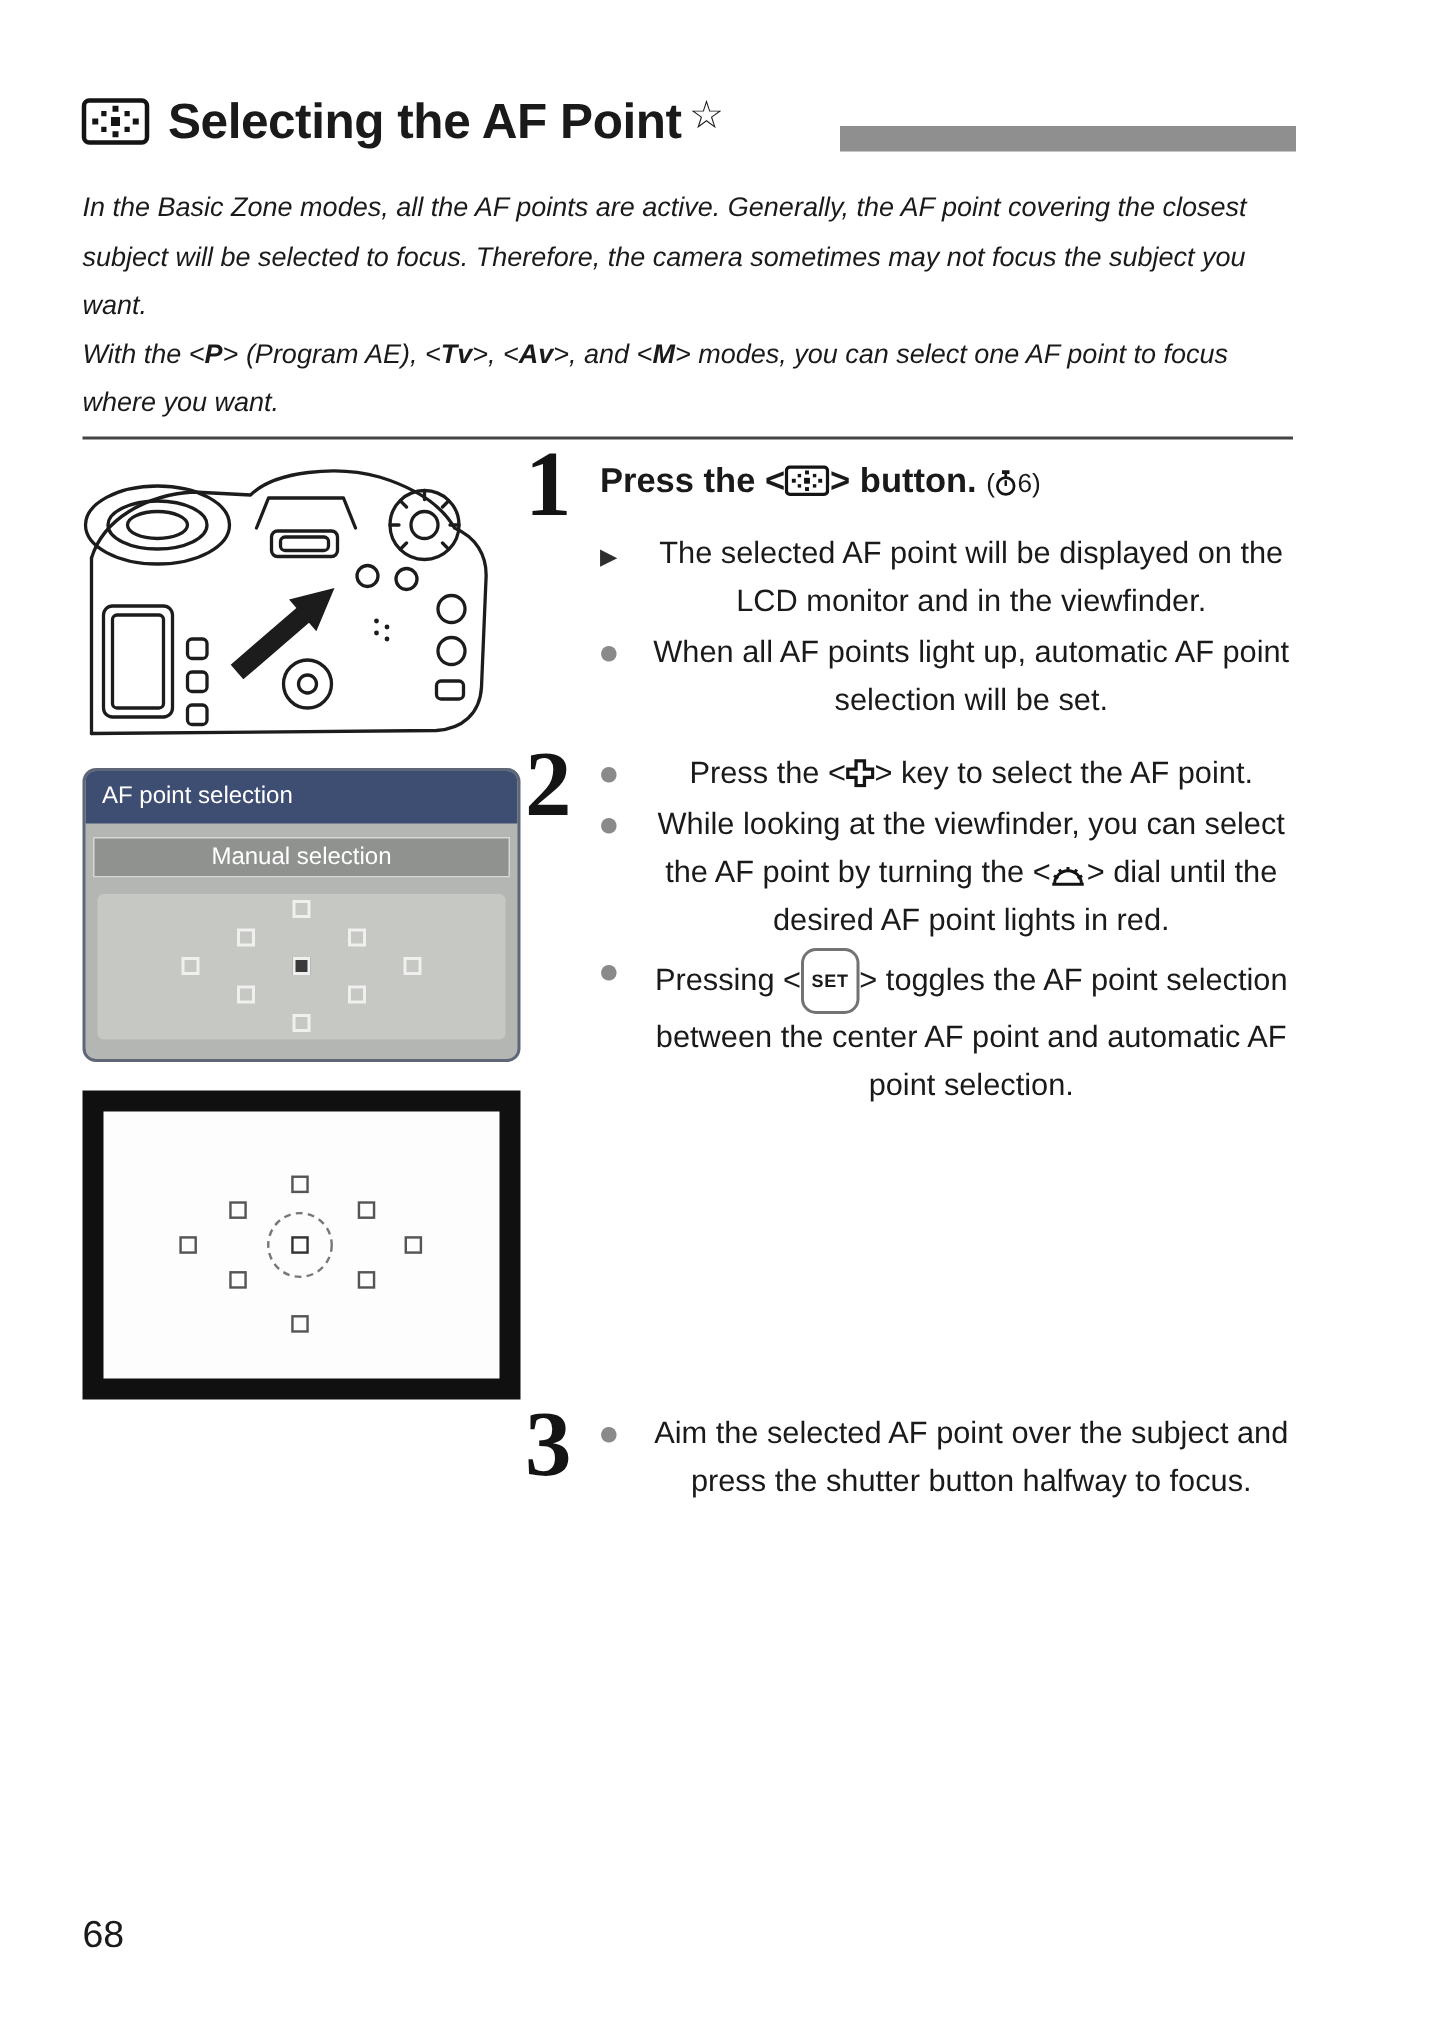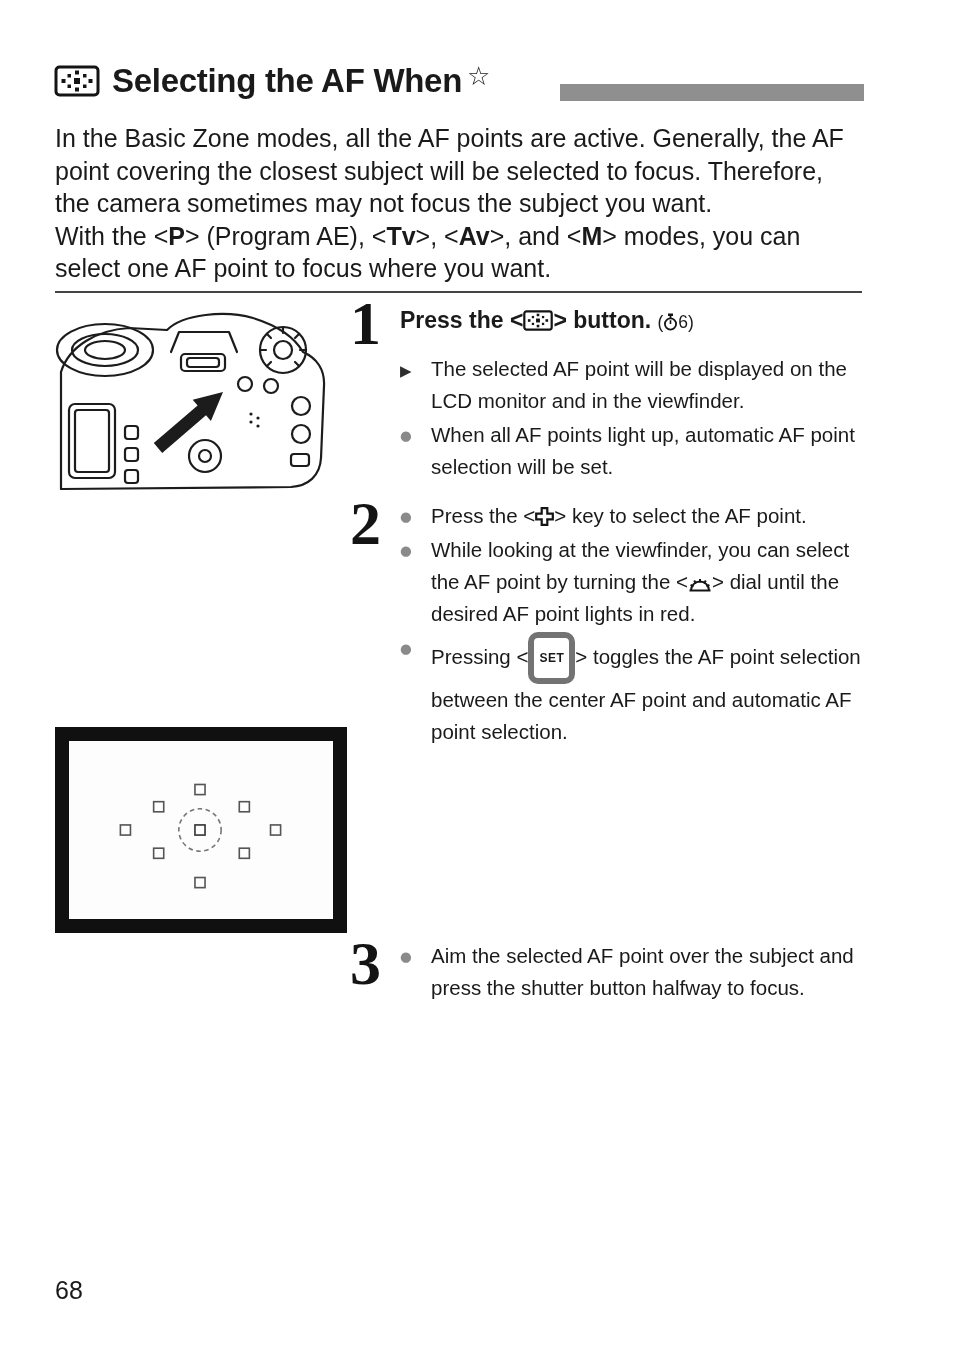--- a/index.html
+++ b/index.html
@@ -5,21 +5,21 @@
   html,body{margin:0;padding:0;background:#ffffff;}
   .page{position:relative;width:954px;height:1345px;background:#fff;font-family:"Liberation Sans",sans-serif;color:#1a1a1a;overflow:hidden;}
 
   
   .header{position:absolute;left:54px;top:62px;display:flex;align-items:center;gap:12px;}
   .title{font-size:33px;font-weight:bold;letter-spacing:-0.3px;margin:0;}
   .star{font-size:26px;position:relative;top:-7px;margin-left:5px;font-family:"DejaVu Sans",sans-serif;font-weight:normal;}
   .title-rule{position:absolute;left:560px;top:84px;width:304px;height:17px;background:#8f8f8f;}
 
   
-  .intro{position:absolute;left:55px;top:122px;width:790px;font-size:25px;line-height:32.5px;}
+  .intro{position:absolute;left:55px;top:122px;width:790px;font-size:18px;line-height:32.5px;font-style:italic;}
   .intro p{margin:0;}
   .cam{font-weight:bold;}
   .divider{position:absolute;left:55px;top:291px;width:807px;border-top:2px solid #444;}
 
   
   .figure{position:absolute;left:55px;}
   .camera-fig{top:306px;width:288px;height:188px;}
 
   .lcd{top:512px;width:292px;height:196px;background:#b4b6b3;border:2px solid #5e6678;border-radius:9px;overflow:hidden;box-sizing:border-box;}
   .lcd-title{height:35px;background:#3e4e72;color:#fff;font-size:16px;line-height:34px;padding-left:11px;}
@@ -35,23 +35,23 @@
   .step{position:absolute;left:350px;width:514px;}
   .step1{top:300px;} .step2{top:500px;} .step3{top:940px;}
   .step-num{position:absolute;left:0;top:-8px;font-family:"Liberation Serif",serif;font-size:62px;font-weight:bold;line-height:1;color:#141414;}
   .step-body{margin-left:50px;}
   .step-heading{font-size:23px;font-weight:bold;line-height:41px;margin:0 0 10px 0;}
   .timer{font-weight:normal;font-size:17.5px;white-space:nowrap;}
   .bullet{display:flex;font-size:20.5px;line-height:32px;margin:0 0 2px 0;}
   .marker{flex:0 0 31px;font-family:"DejaVu Sans",sans-serif;}
   .marker.arrow{font-size:15px;color:#2e2e2e;transform:translateY(2px);}
   .marker.dot{font-size:13.5px;color:#8a8a8a;}
-  .btext{flex:1;}
+  .btext{flex:1;text-align:center;}
   .icon-inline{vertical-align:-3px;}
-  .set-badge{display:inline-block;border:6px solid #737373;border-radius:10px;padding:12px 5px;font-size:12px;font-weight:bold;line-height:16px;vertical-align:2px;letter-spacing:.5px;}
+  .set-badge{display:inline-block;border:2px solid #737373;border-radius:10px;padding:12px 5px;font-size:12px;font-weight:bold;line-height:16px;vertical-align:2px;letter-spacing:.5px;}
 
   .pagenum{position:absolute;left:55px;top:1276px;font-size:25px;}
 </style>
 </head>
 <body>
 
 <div class="page">
 
   <div class="header">
     <svg width="46" height="32" viewBox="0 0 46 32">
@@ -59,21 +59,21 @@
       <rect x="20" y="13" width="6" height="6" fill="#141414"></rect>
       <rect x="21" y="5.5" width="4" height="4" fill="#141414"></rect>
       <rect x="21" y="22.5" width="4" height="4" fill="#141414"></rect>
       <rect x="7.5" y="14" width="4" height="4" fill="#141414"></rect>
       <rect x="34.5" y="14" width="4" height="4" fill="#141414"></rect>
       <rect x="13.5" y="9" width="3.5" height="3.5" fill="#141414"></rect>
       <rect x="29" y="9" width="3.5" height="3.5" fill="#141414"></rect>
       <rect x="13.5" y="19.5" width="3.5" height="3.5" fill="#141414"></rect>
       <rect x="29" y="19.5" width="3.5" height="3.5" fill="#141414"></rect>
     </svg>
-    <h1 class="title"><span>Selecting the AF When</span><span class="star">☆</span></h1>
+    <h1 class="title"><span>Selecting the AF Point</span><span class="star">☆</span></h1>
   </div>
   <div class="title-rule"></div>
 
   <div class="intro">
     <p>In the Basic Zone modes, all the AF points are active. Generally, the AF point covering the closest subject will be selected to focus. Therefore, the camera sometimes may not focus the subject you want.</p>
     <p><span>With the &lt;</span><span class="cam">P</span><span>&gt; (Program AE), &lt;</span><span class="cam">Tv</span><span>&gt;, &lt;</span><span class="cam">Av</span><span>&gt;, and &lt;</span><span class="cam">M</span><span>&gt; modes, you can select one AF point to focus where you want.</span></p>
   </div>
 
   <div class="divider"></div>
 
@@ -107,20 +107,35 @@
       <g fill="#1c1c1c">
         <circle cx="196" cy="108" r="1.6"></circle>
           <circle cx="203" cy="112" r="1.6"></circle>
           <circle cx="196" cy="116" r="1.6"></circle>
           <circle cx="203" cy="120" r="1.6"></circle>
         <path d="M168,86 L155.9,114.9 L151,109.2 L107.2,146.9 L98.8,137.1 L142.6,99.4 L137.7,93.7 Z"></path>
       </g>
     </svg>
   </div>
 
+  <div class="figure lcd">
+    <div class="lcd-title">AF point selection</div>
+    <div class="lcd-option">Manual selection</div>
+    <div class="lcd-af">
+      <div class="afsq" style="left:130px;top:4px;"></div>
+      <div class="afsq" style="left:93px;top:23px;"></div>
+      <div class="afsq" style="left:167px;top:23px;"></div>
+      <div class="afsq" style="left:56px;top:42px;"></div>
+      <div class="afsq sel" style="left:130px;top:42px;"></div>
+      <div class="afsq" style="left:204px;top:42px;"></div>
+      <div class="afsq" style="left:93px;top:61px;"></div>
+      <div class="afsq" style="left:167px;top:61px;"></div>
+      <div class="afsq" style="left:130px;top:80px;"></div>
+    </div>
+  </div>
 
   <div class="figure vf">
     <div class="vf-inner">
       <svg width="100%" height="100%" viewBox="0 0 262 176" preserveAspectRatio="none">
         <g fill="none" stroke="#555" stroke-width="1.6">
           <rect x="125" y="43" width="10" height="10"></rect>
           <rect x="84" y="60" width="10" height="10"></rect>
           <rect x="169" y="60" width="10" height="10"></rect>
           <rect x="51" y="83" width="10" height="10"></rect>
           <rect x="200" y="83" width="10" height="10"></rect>

